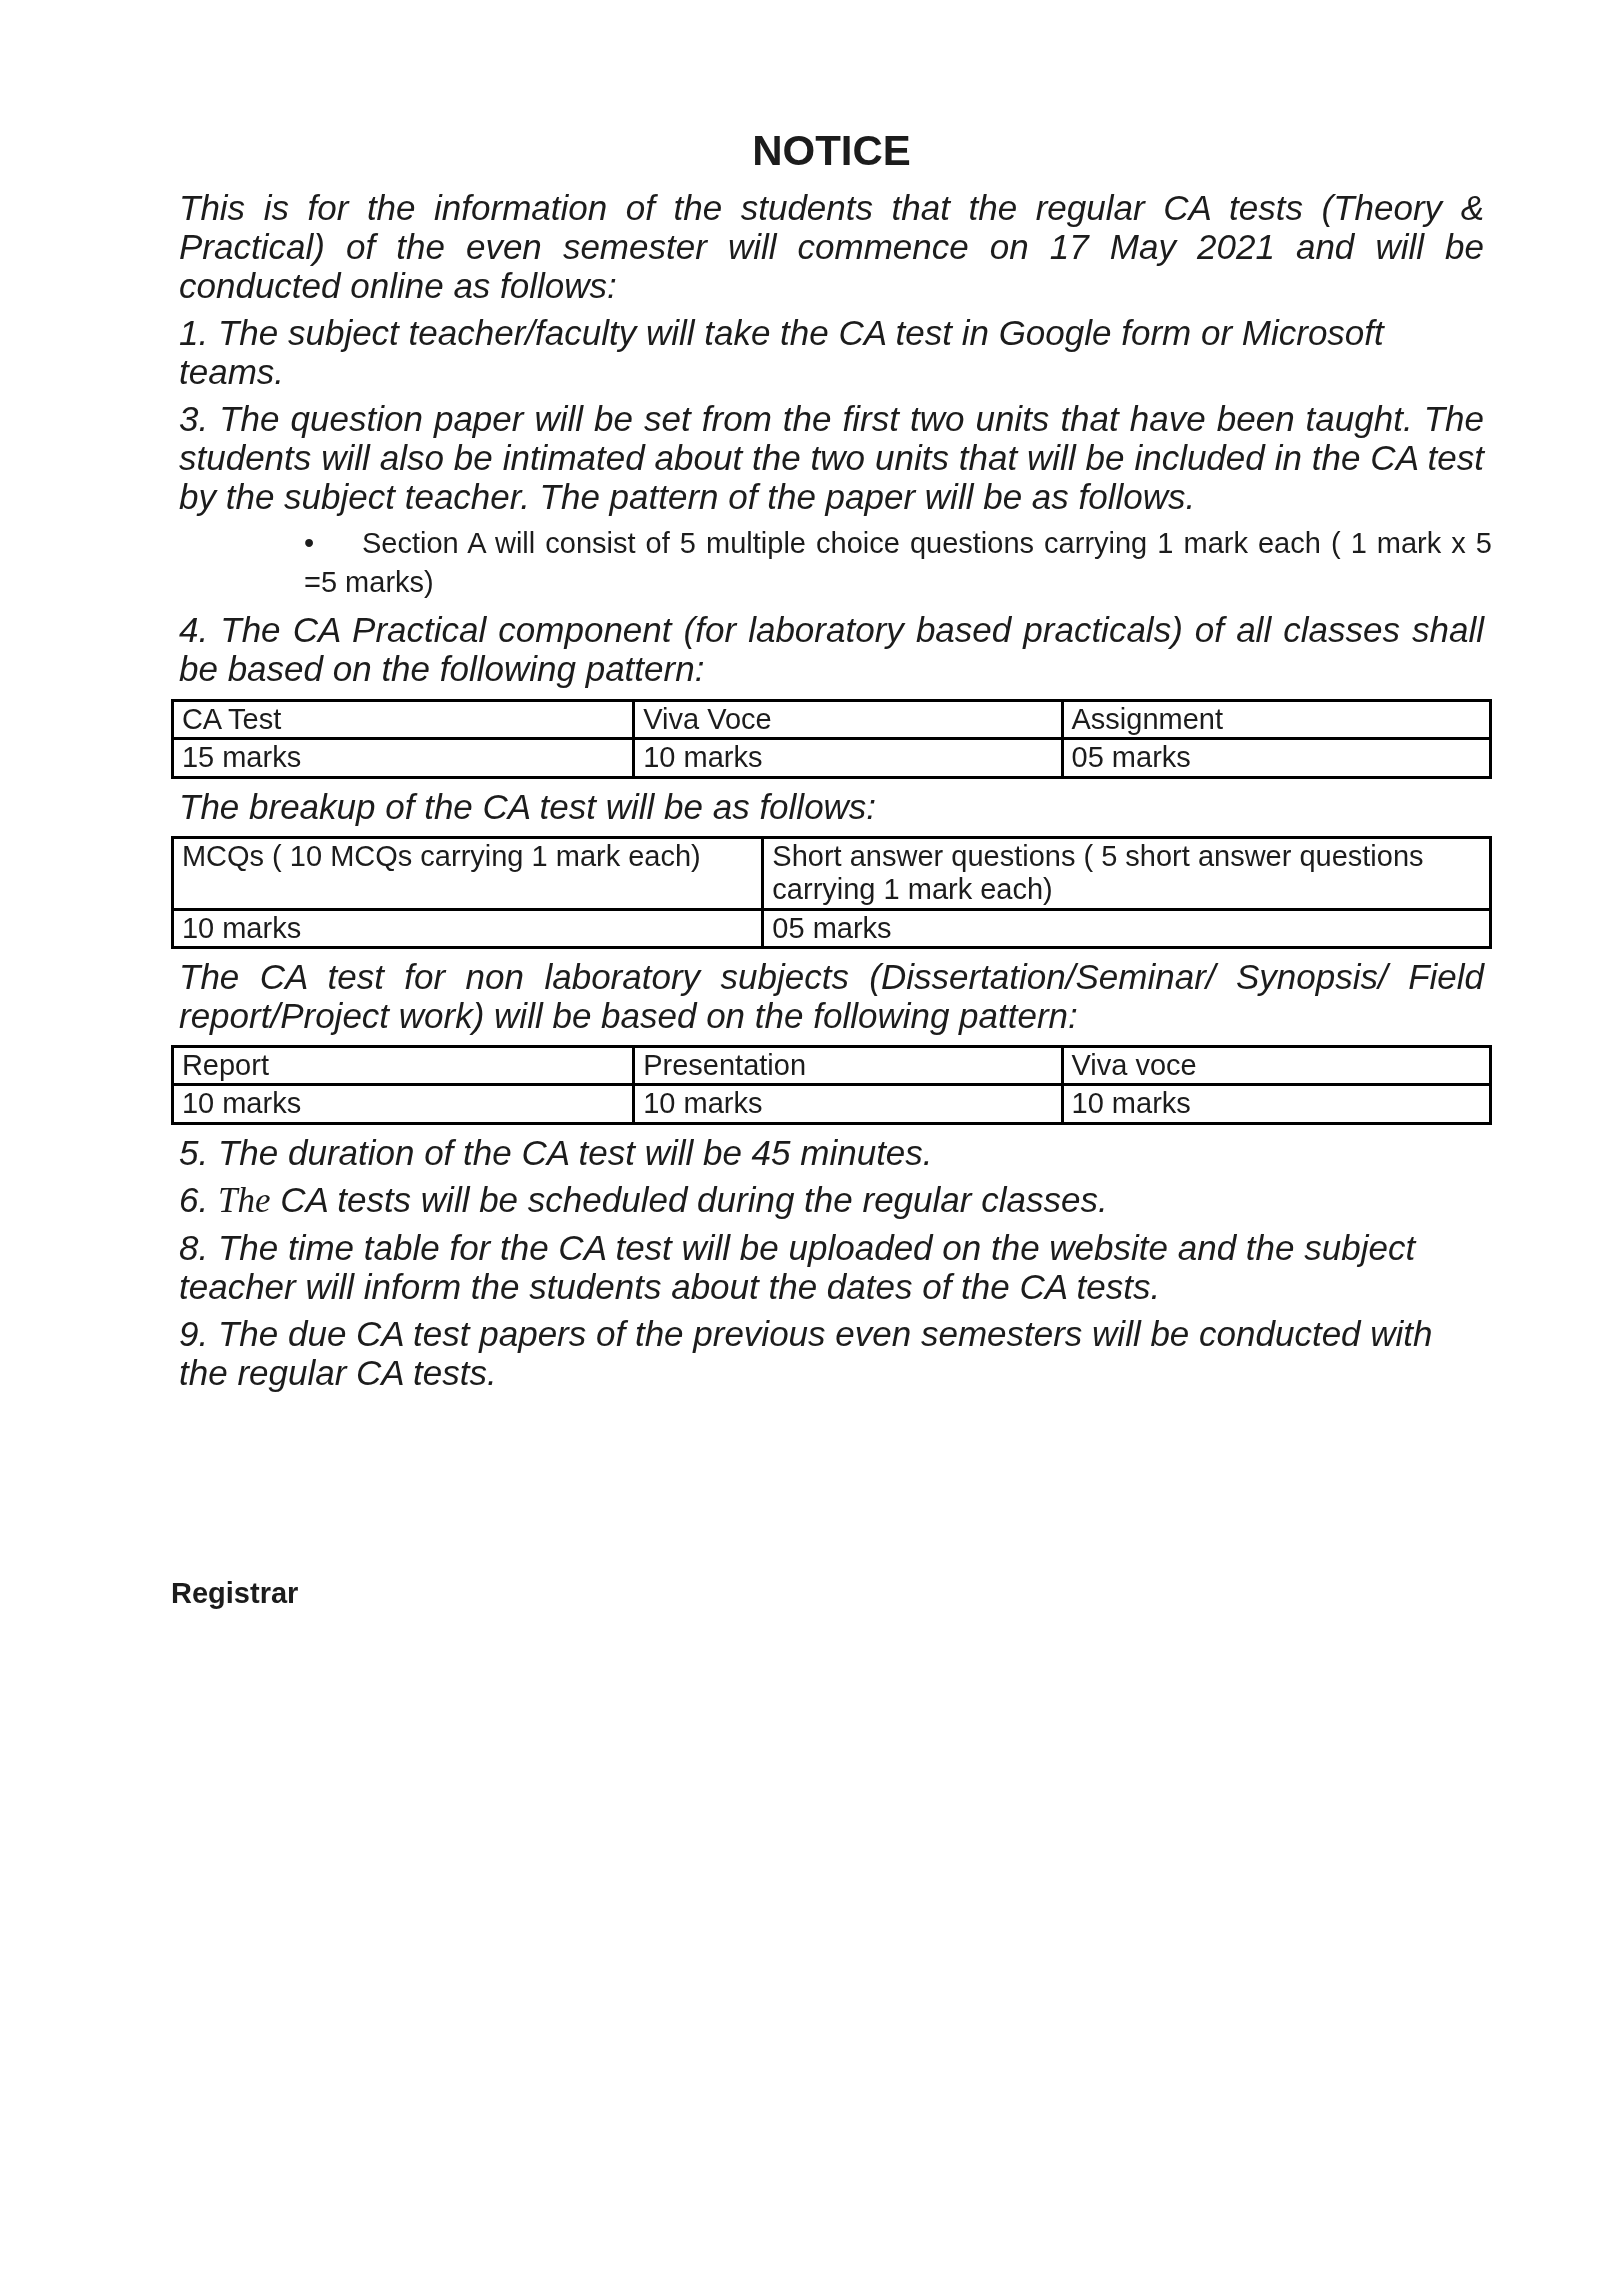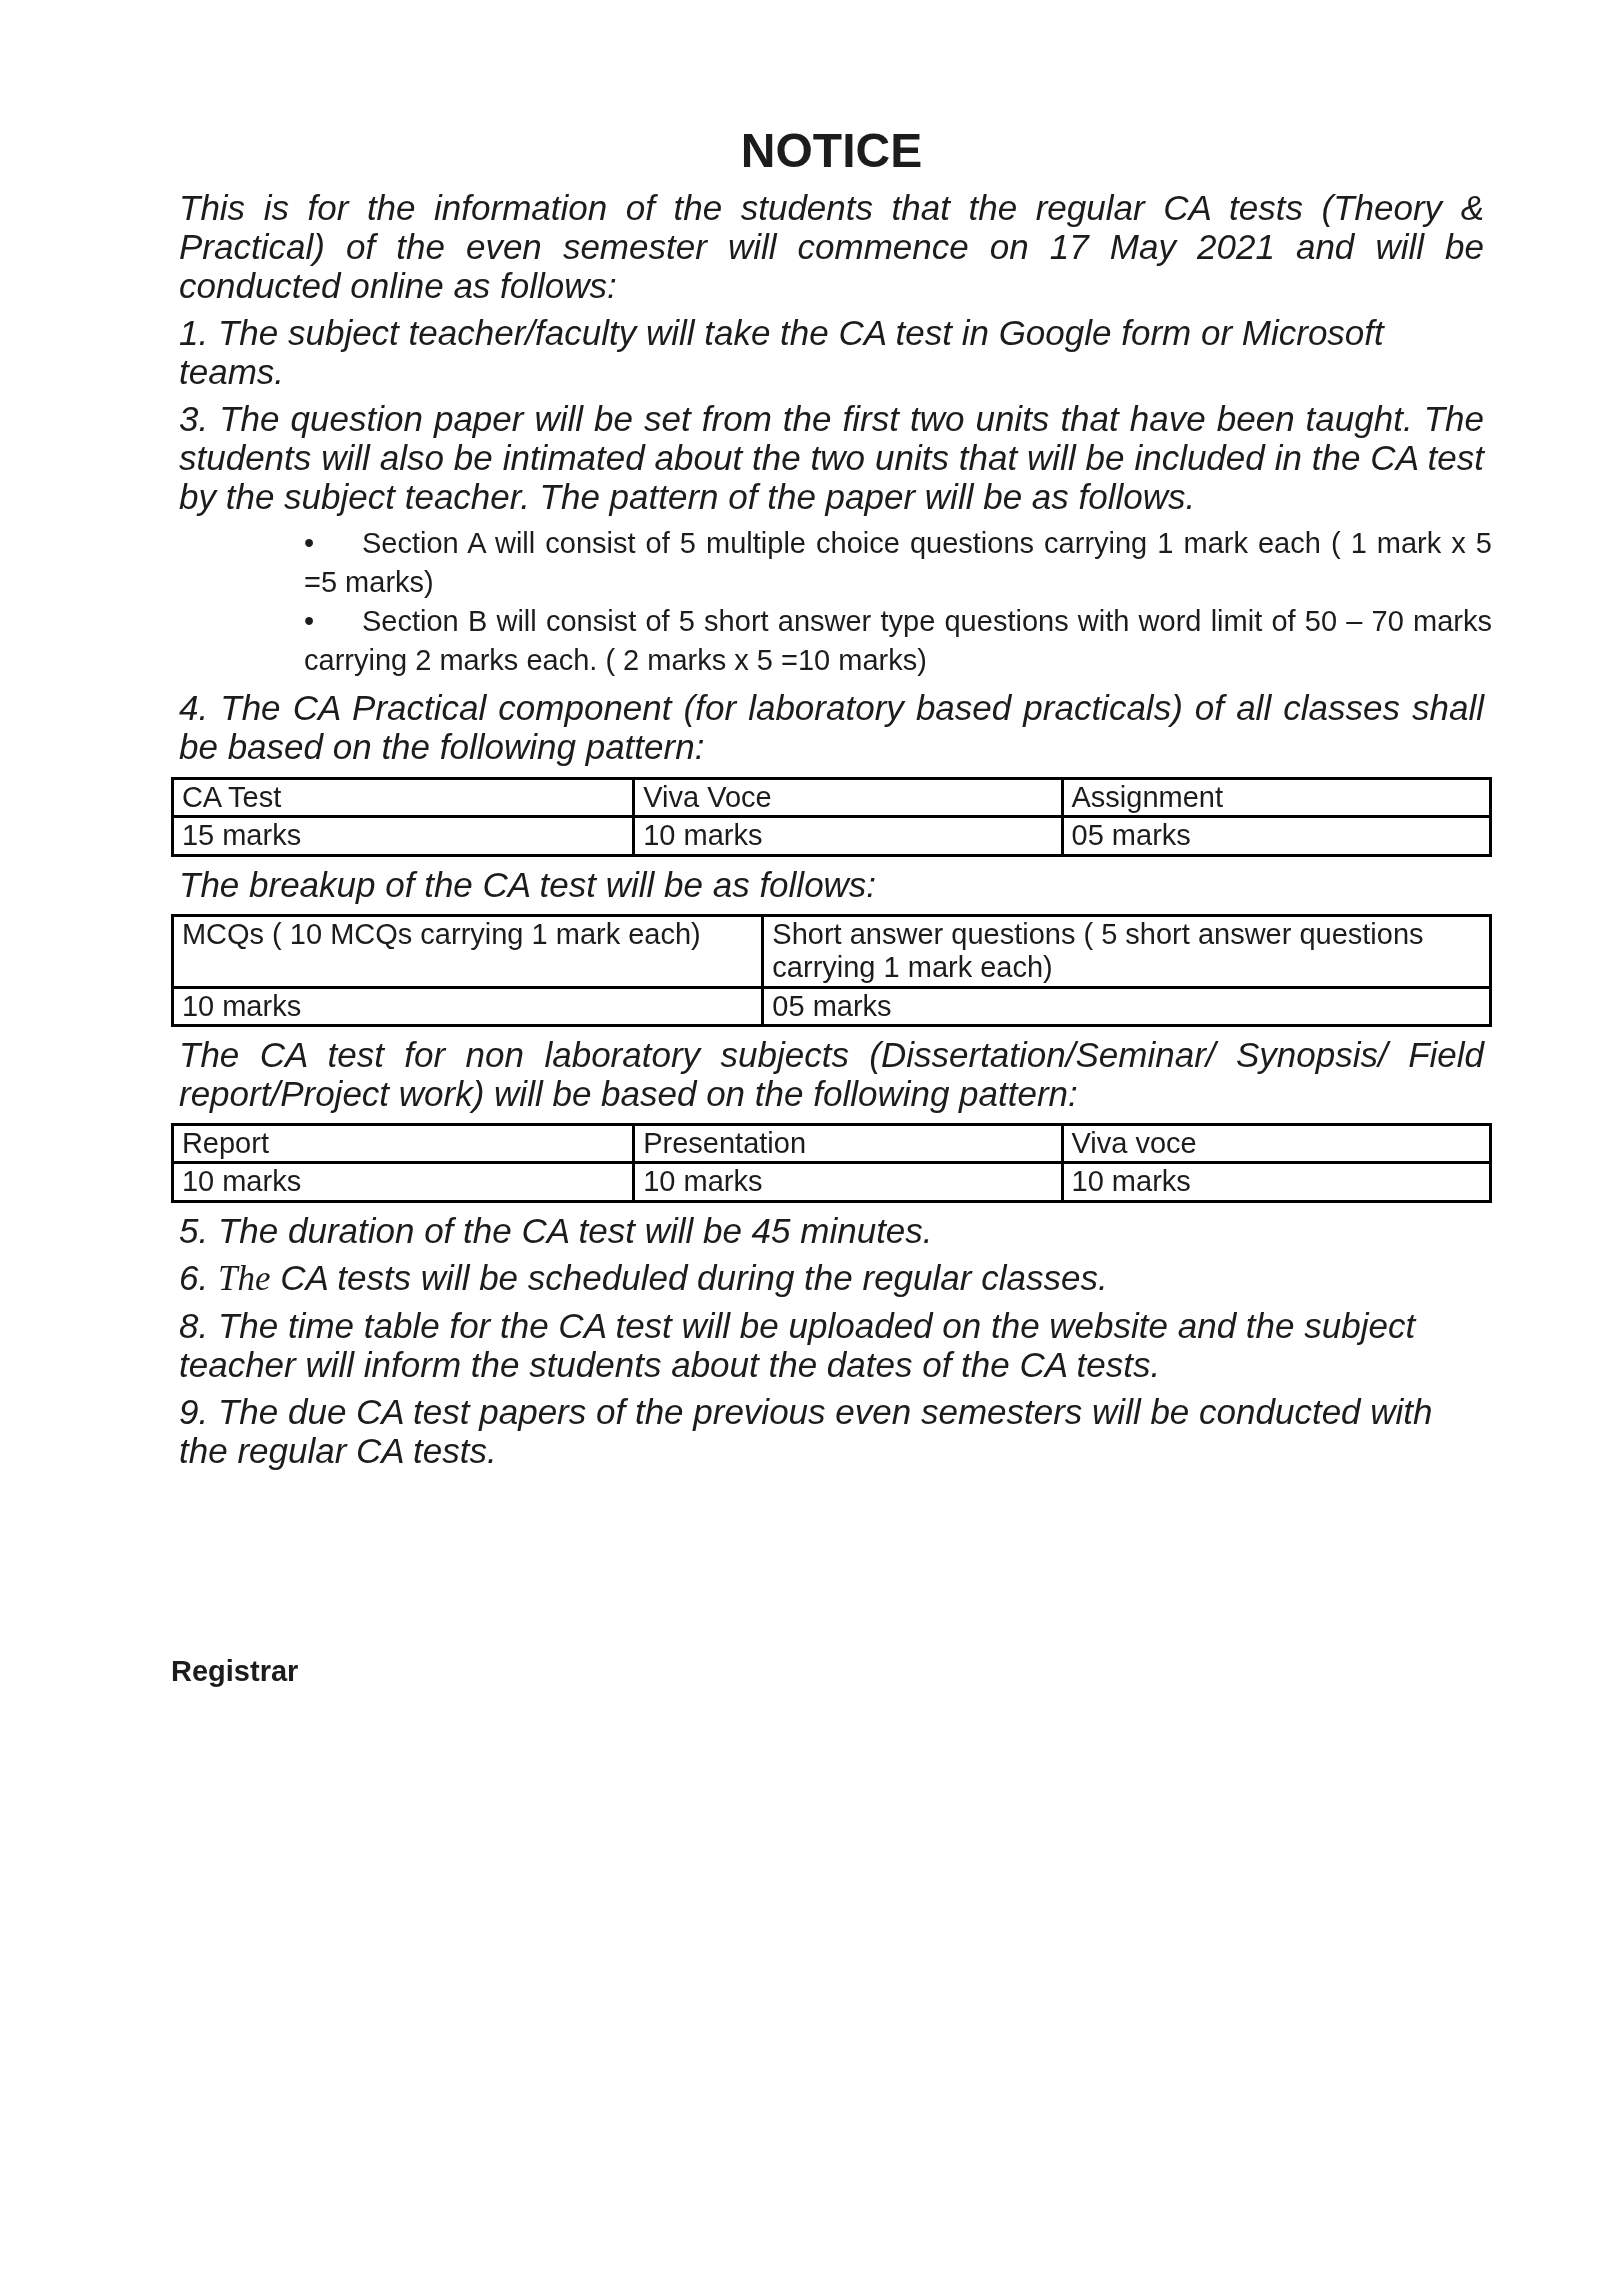--- a/index.html
+++ b/index.html
@@ -8,21 +8,21 @@
     height: 2295px;
     background: #ffffff;
     font-family: "Liberation Sans", sans-serif;
     color: #1c1c1c;
     overflow: hidden;
   }
   .content {
     padding: 121px 131px 0 171px;
   }
   .doc-title {
-    font-size: 48px;
+    font-size: 42px;
     line-height: 59px;
     font-weight: bold;
     text-align: center;
     margin: 0;
   }
   p.body-text {
     font-size: 35px;
     line-height: 39px;
     margin: 8px;
     font-style: italic;
@@ -80,21 +80,20 @@
 
   <p class="body-text justify intro">This is for the information of the students that the  regular CA  tests (Theory &amp; Practical) of the even semester will commence on 17 May 2021 and will be conducted online as follows:</p>
 
   <p class="body-text">1. The subject teacher/faculty will take the CA  test in Google form or Microsoft teams.</p>
 
 
   <p class="body-text justify">3. The question paper will be set from the first two units that have been taught. The students will also be intimated about the two units that will be included in the CA test by the subject teacher. The pattern of the paper will be as follows.</p>
 
   <div class="bullet-row"><span class="bullet-marker">•</span><span>Section A will consist of 5 multiple choice questions carrying 1 mark each ( 1 mark x 5 =5 marks)</span></div>
 
-  <div class="bullet-row"><span class="bullet-marker">•</span><span>Section B will consist of 5 short answer type questions with word limit of 50 – 70 marks  carrying 2 marks each. ( 2 marks x 5 =10 marks)</span></div>
 
   <p class="body-text justify item4">4. The CA Practical component (for laboratory based practicals) of all classes shall be based on the following pattern:</p>
 
   <table class="doc-table t1">
     <colgroup>
         <col style="width:35%">
         <col style="width:32.5%">
         <col style="width:32.5%">
       </colgroup>
     <tbody>

